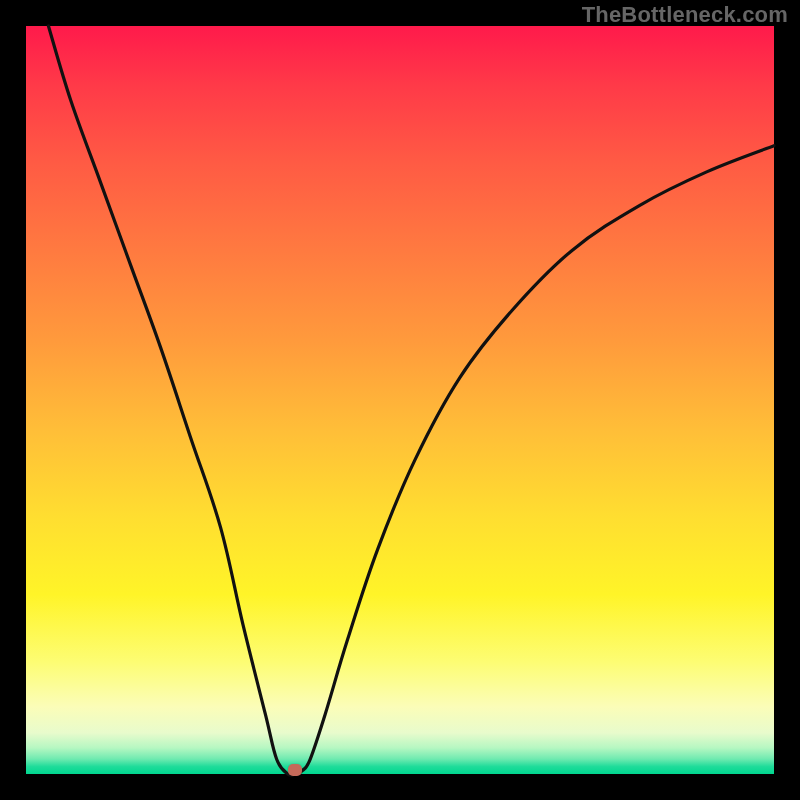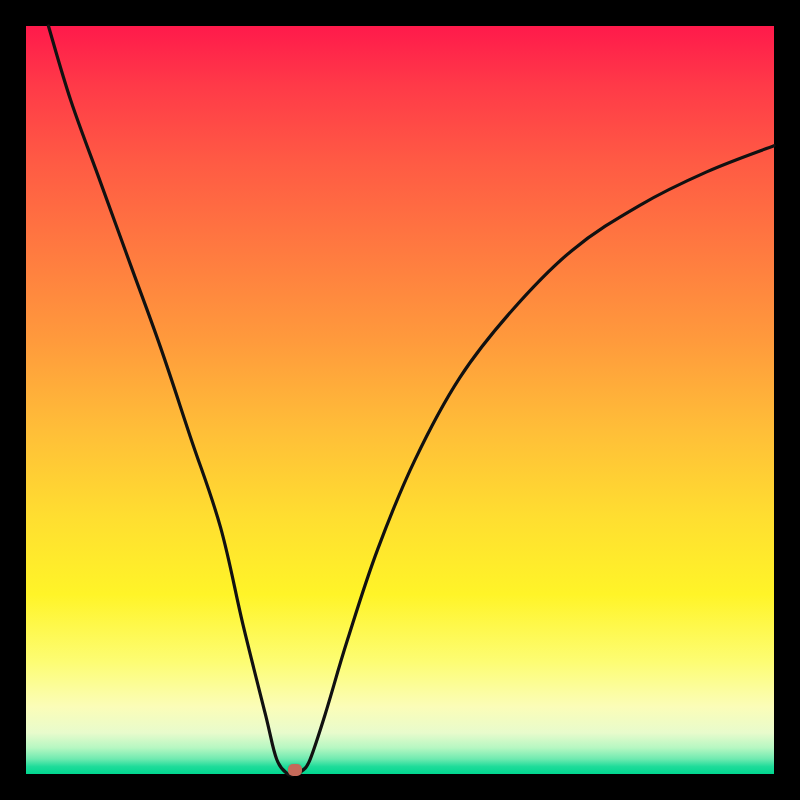--- a/index.html
+++ b/index.html
@@ -68,20 +68,21 @@
     border-radius: 5px;
     background: #c56a5a;
     transform: translate(-50%, -50%);
     box-shadow: 0 0 0 1px rgba(0,0,0,0.05);
   }
 </style>
 </head>
 <body>
 
 <div class="frame">
+  <div class="watermark">TheBottleneck.com</div>
 
   <div class="plot">
     <svg class="curve" viewBox="0 0 748 748" preserveAspectRatio="none">
       <path id="curve-path" d="M 22.439999999999998 0 C 26.4792 13.463999999999992, 35.4552 46.52559999999997, 44.879999999999995 74.79999999999995 C 54.30479999999999 103.07439999999994, 64.02879999999999 127.45919999999992, 74.8 157.07999999999993 C 85.5712 186.70079999999993, 93.94880000000002 209.73919999999993, 104.72000000000001 239.35999999999996 C 115.4912 268.9808, 123.8688 290.67280000000005, 134.64 321.64000000000004 C 145.41119999999998 352.60720000000003, 153.7888 379.08639999999997, 164.56 411.4 C 175.3312 443.7136, 185.0552 467.5, 194.48000000000002 501.15999999999997 C 203.90480000000002 534.8199999999999, 208.8416 564.74, 216.92 598.4 C 224.99839999999998 632.06, 233.30120000000002 663.9248, 239.36 688.16 C 245.4188 712.3951999999999, 246.54080000000002 722.2687999999999, 250.58 733.04 C 254.6192 743.8112, 258.434 745.3072, 261.8 748 C 265.166 750.6928, 266.5872 748.6732, 269.28 748 C 271.97279999999995 747.3268, 274.06719999999996 746.9528, 276.76 744.26 C 279.4528 741.5672, 280.2008 743.1379999999999, 284.24 733.04 C 288.2792 722.942, 292.468 709.7024, 299.2 688.16 C 305.93199999999996 666.6175999999999, 312.2152 642.9808, 321.64 613.36 C 331.0648 583.7392, 339.4424 555.9136, 351.56 523.6 C 363.6776 491.2864, 374.1496 464.8072, 388.96000000000004 433.84000000000003 C 403.77040000000005 402.87280000000004, 416.3368 378.488, 433.84 351.56 C 451.34319999999997 324.632, 466.004 307.1288, 486.2 284.24 C 506.39599999999996 261.3512, 523.1512 243.2496, 546.04 224.39999999999998 C 568.9287999999999 205.55039999999997, 589.1248 193.6572, 613.36 179.51999999999998 C 637.5952 165.38279999999997, 656.4448000000001 156.6312, 680.6800000000001 145.86 C 704.9152 135.08880000000002, 735.8824 124.39240000000005, 748 119.68000000000006" fill="none" stroke="#111" stroke-width="3.2" stroke-linejoin="round" stroke-linecap="round"></path>
     </svg>
     <div id="marker" class="marker" style="left: 269.28px; top: 744px;"></div>
   </div>
 </div>
 
 </body></html>

